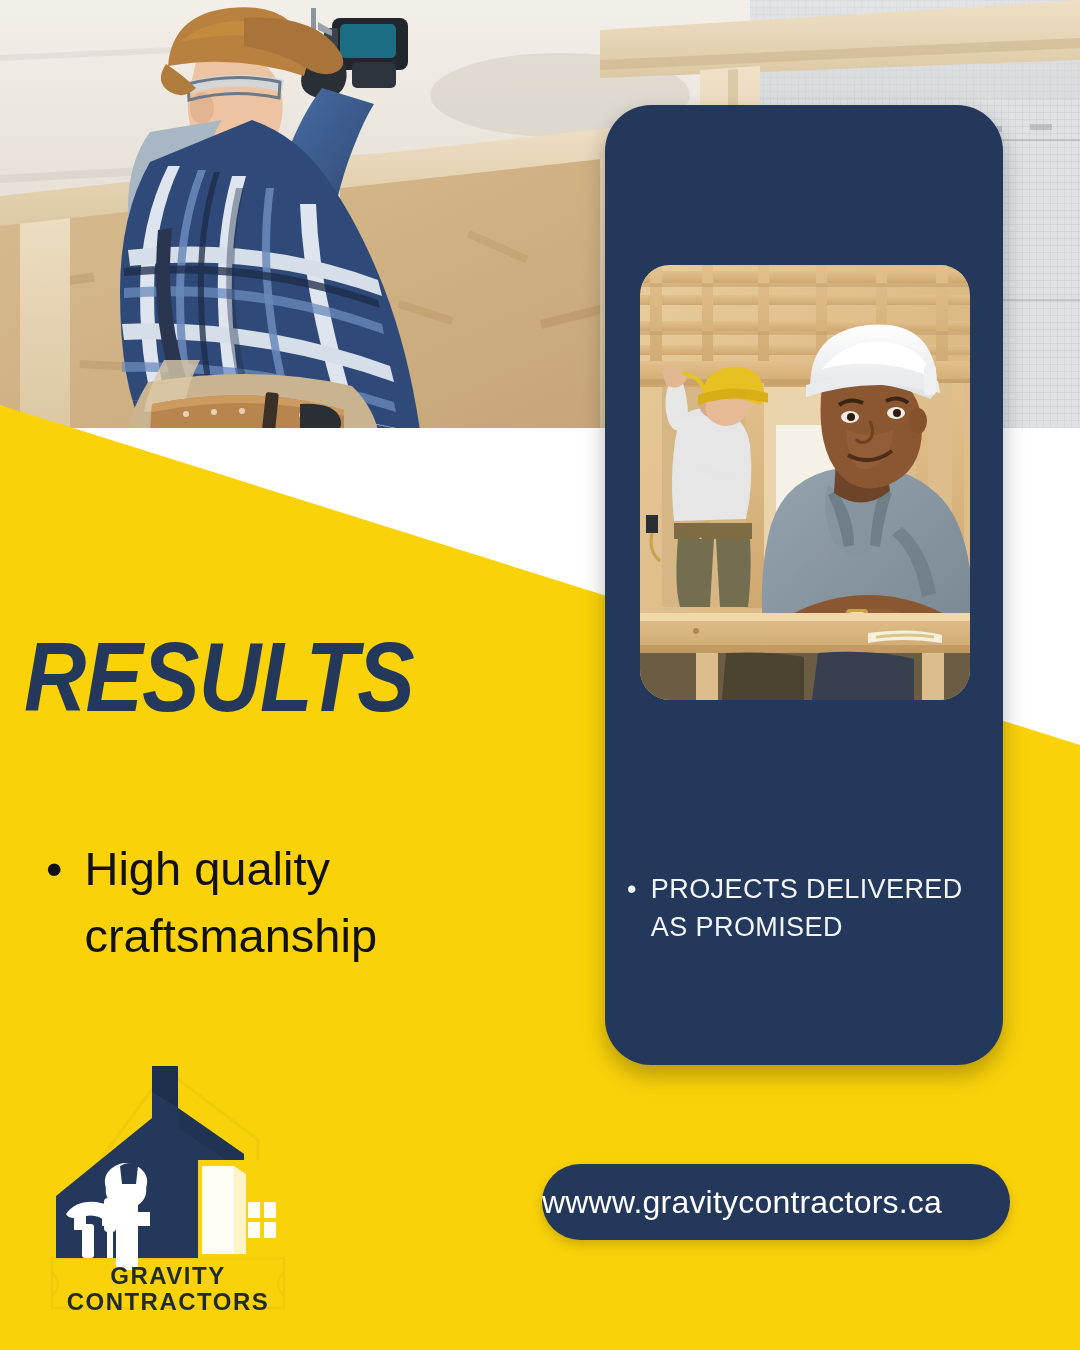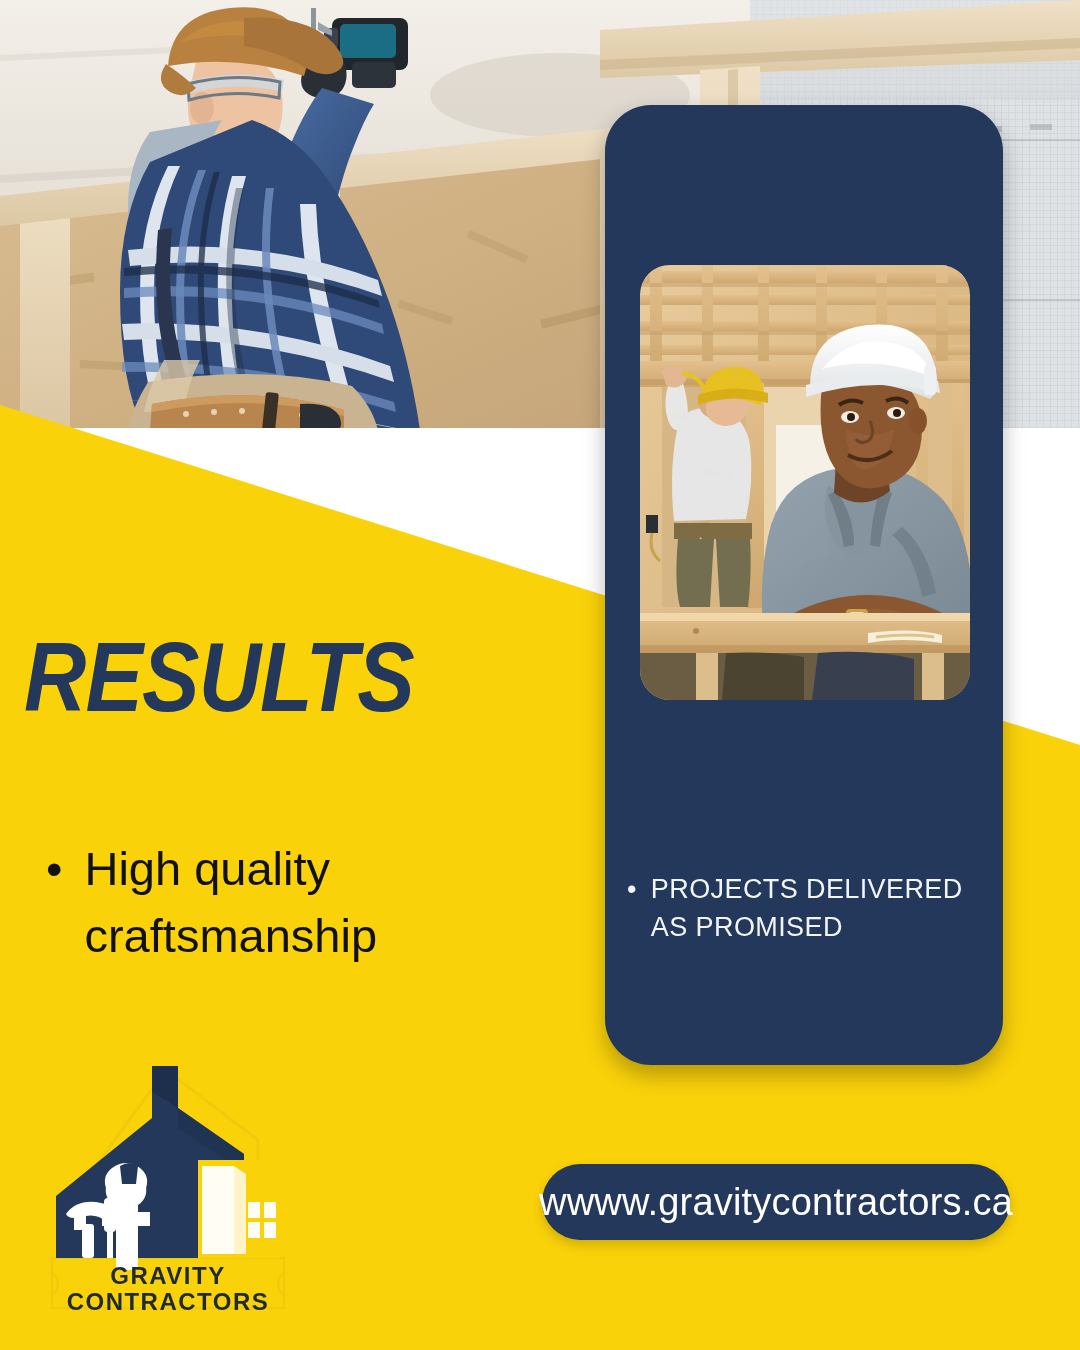--- a/index.html
+++ b/index.html
@@ -129,23 +129,22 @@
 
   
   .url-pill {
     position: absolute;
     left: 542px; top: 1164px;
     width: 468px; height: 76px;
     background: #23385B;
     border-radius: 38px;
     display: flex;
     align-items: center;
-    justify-content: center;
     color: #FFFFFF;
-    font-size: 38px;
+    font-size: 32px;
     letter-spacing: 0.2px;
     box-shadow: 0 5px 12px rgba(0,0,0,0.18);
   }
 </style>
 </head>
 <body>
 
 <div id="poster">
 
   <div class="top-photo">

